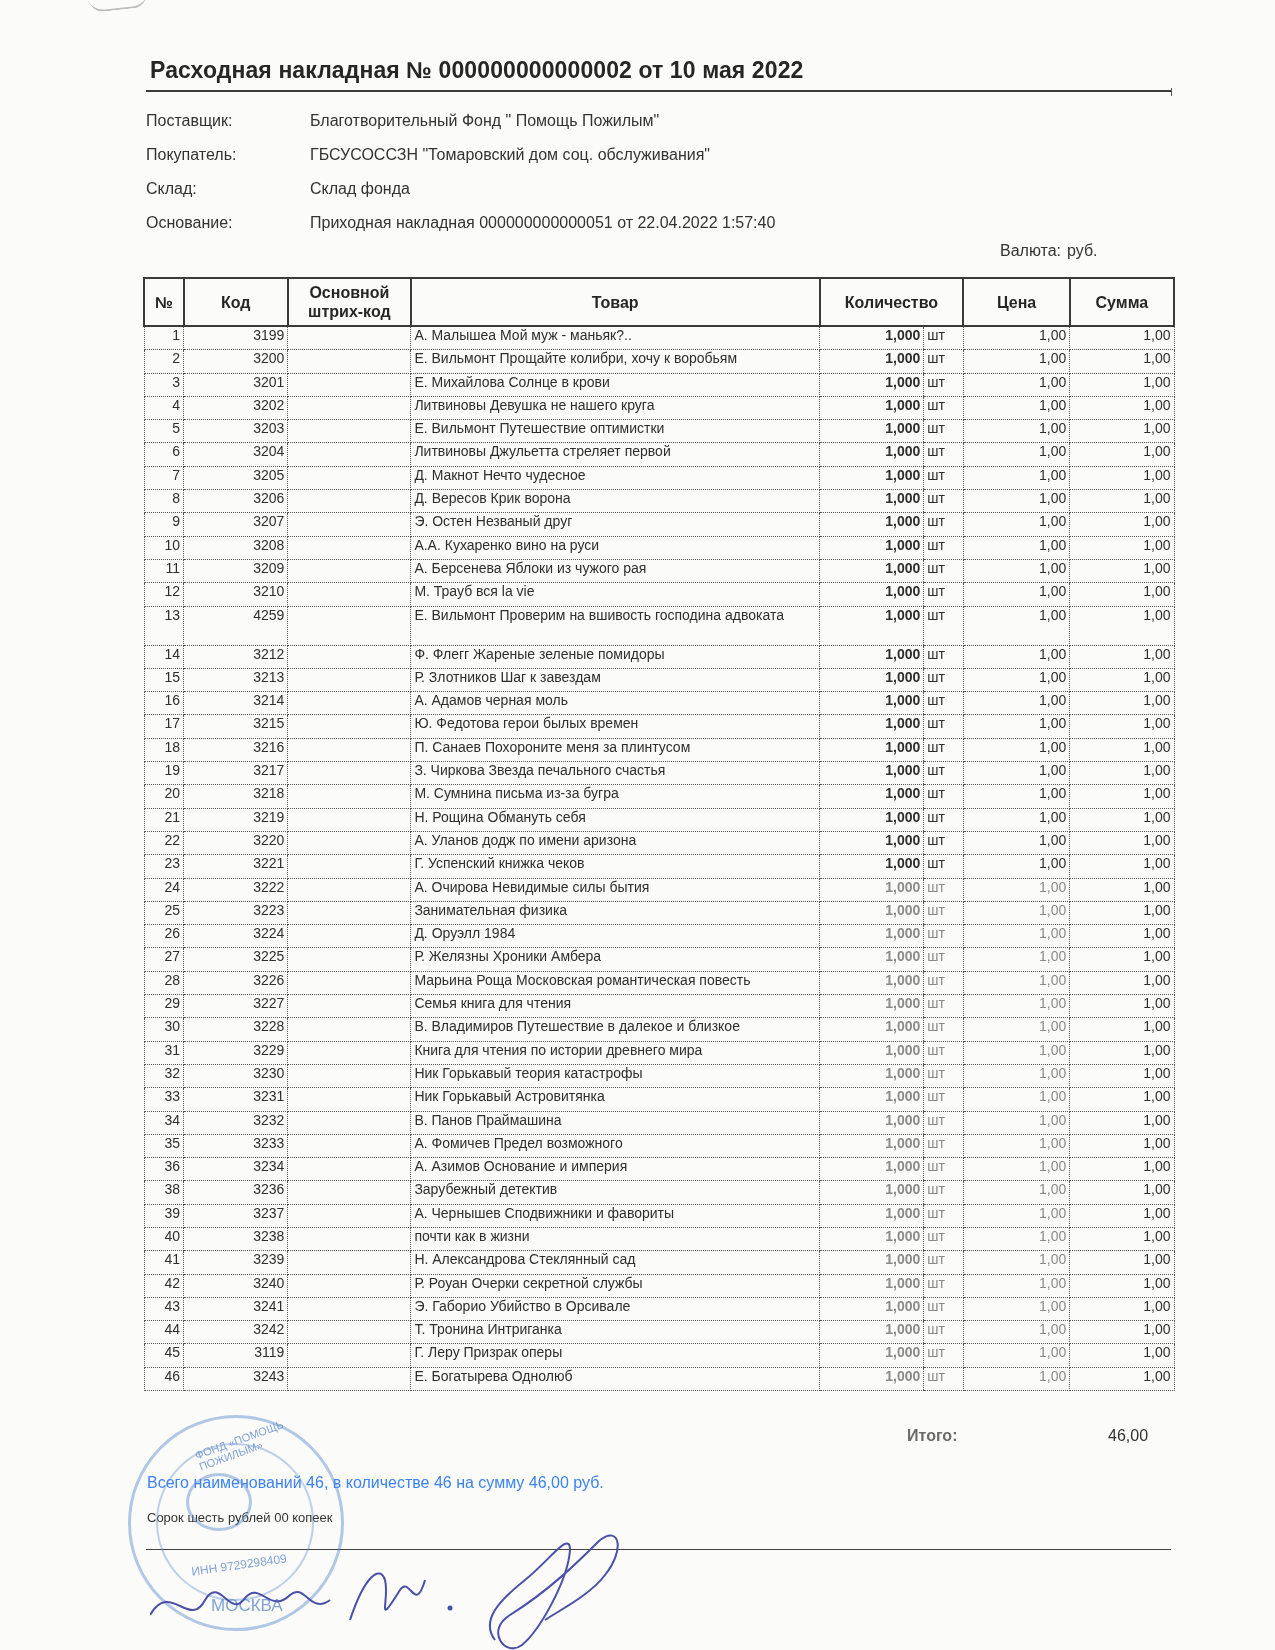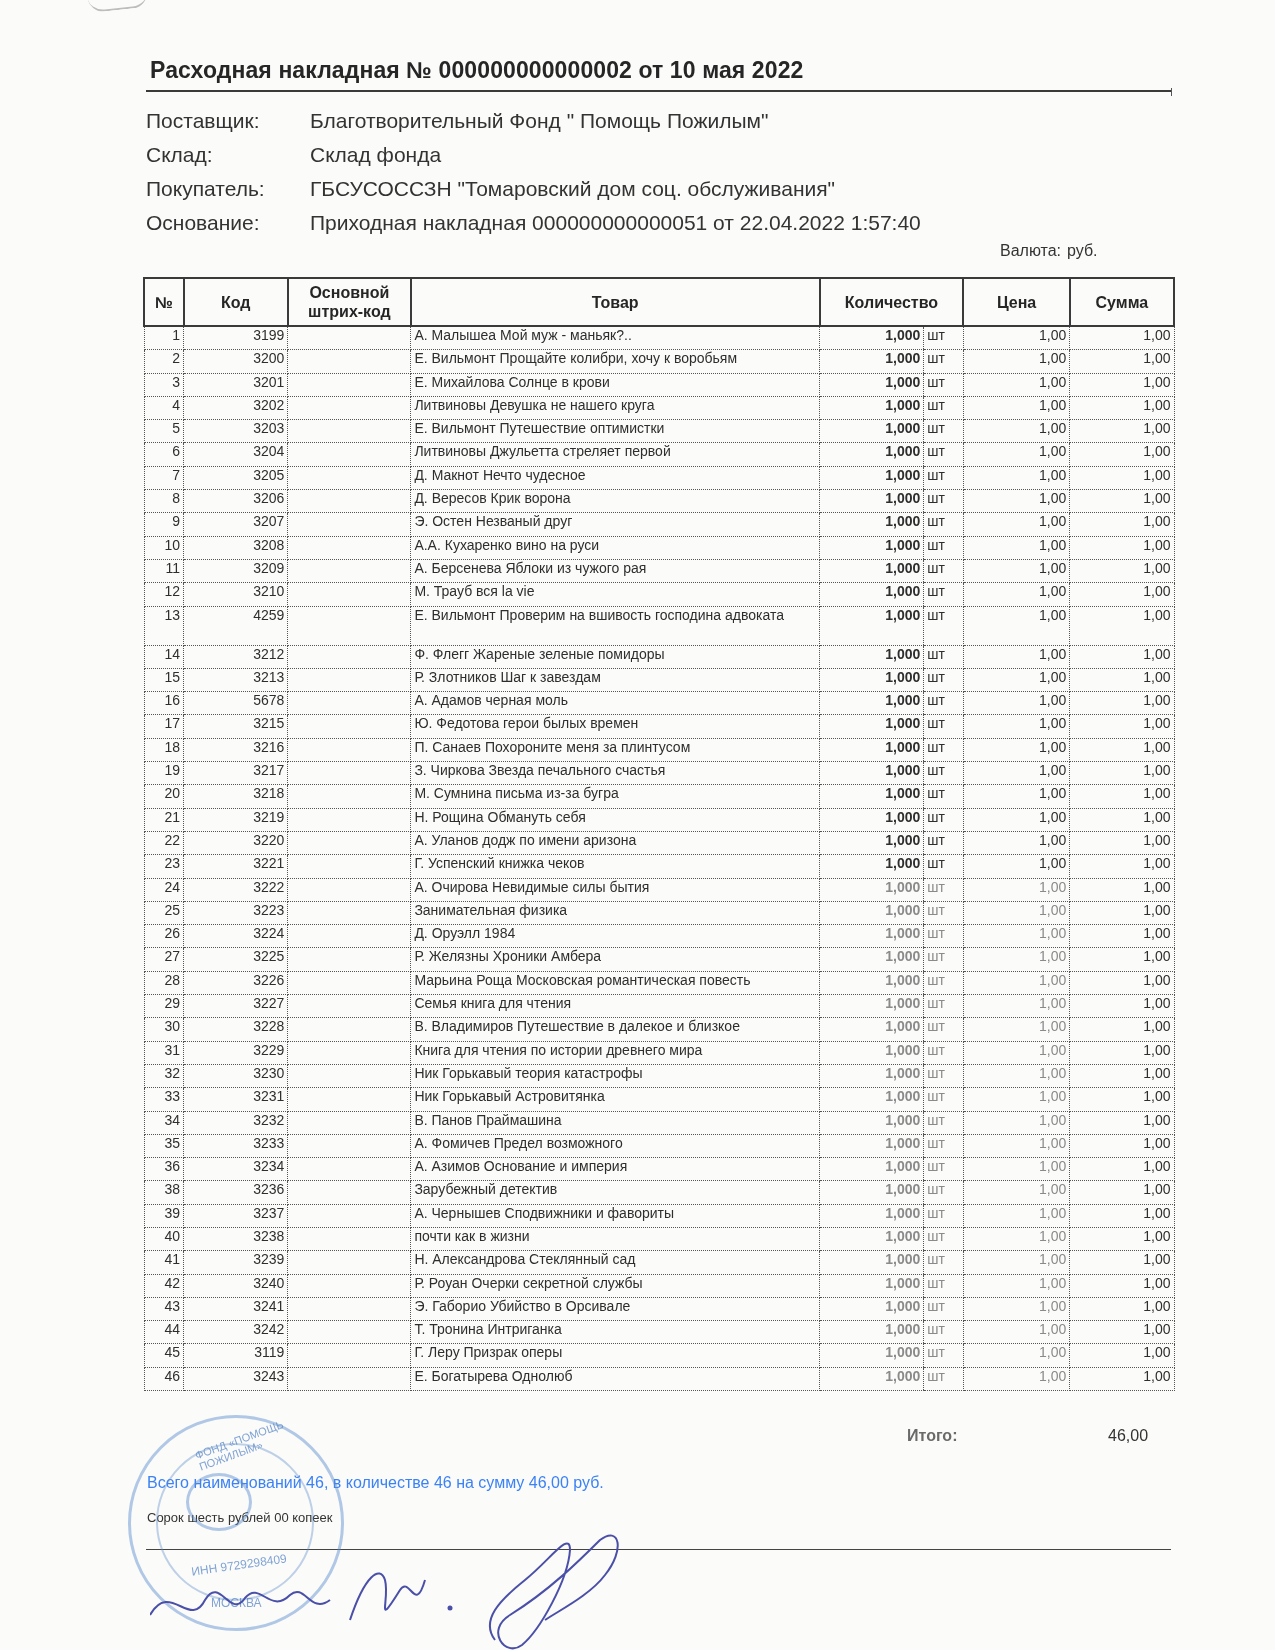--- a/index.html
+++ b/index.html
@@ -16,21 +16,21 @@
     .title {
       position: absolute; left: 150px; top: 57px; margin: 0;
       font-size: 23px; font-weight: bold; color: #262626; letter-spacing: 0.1px;
     }
     .title-rule {
       position: absolute; left: 146px; top: 90px; width: 1025px; height: 0;
       border-top: 2px solid #3a3a3a;
     }
     .title-rule-tick { position: absolute; left: 1171px; top: 88px; width: 1px; height: 8px; background: #555; }
     .meta { position: absolute; left: 146px; top: 104px; width: 1000px; }
-    .meta-row { display: flex; height: 34px; align-items: center; font-size: 21px; color: #333; }
+    .meta-row { display: flex; height: 34px; align-items: center; font-size: 16px; color: #333; }
     .meta-label { width: 164px; }
     .meta-value { flex: 1; }
     .currency {
       position: absolute; left: 1000px; top: 242px; font-size: 16px; color: #333;
     }
     .currency .cur-val { margin-left: 6px; }
     table.goods {
       position: absolute; left: 143px; top: 277px;
       border-collapse: collapse; table-layout: fixed; width: 1032px;
       font-size: 14px; color: #2e2e2e;
@@ -60,46 +60,46 @@
     }
     .stamp-inner {
       position: absolute; left: 25px; top: 25px; width: 154px; height: 154px; border-radius: 50%;
       border: 2px solid rgba(90,140,205,0.45);
     }
     .stamp-logo {
       position: absolute; left: 55px; top: 55px; width: 60px; height: 52px; border-radius: 50%;
       border: 3px solid rgba(90,140,205,0.55);
     }
     .stamp-inn { position: absolute; left: 60px; top: 140px; font-size: 12px; color: rgba(70,120,195,0.8); transform: rotate(-8deg); }
-    .stamp-city { position: absolute; left: 80px; top: 178px; font-size: 12px; color: rgba(70,120,195,0.8); }
+    .stamp-city { position: absolute; left: 80px; top: 178px; font-size: 17px; color: rgba(70,120,195,0.8); }
     .stamp-ring-text { position: absolute; left: 62px; top: 6px; font-size: 11px; color: rgba(70,120,195,0.8); transform: rotate(-20deg); }
     .signature { position: absolute; left: 150px; top: 1520px; width: 560px; height: 130px; }
   </style>
 </head>
 <body>
 
 <div class="page">
   <div class="scan-mark"></div>
 
   <h1 class="title">Расходная накладная № 000000000000002 от 10 мая 2022</h1>
   <div class="title-rule"></div>
   <div class="title-rule-tick"></div>
 
   <div class="meta">
     <div class="meta-row">
       <span class="meta-label">Поставщик:</span>
       <span class="meta-value">Благотворительный Фонд " Помощь Пожилым"</span>
     </div>
     <div class="meta-row">
+      <span class="meta-label">Покупатель:</span>
+      <span class="meta-value">ГБСУСОССЗН "Томаровский дом соц. обслуживания"</span>
+    </div>
+    <div class="meta-row">
       <span class="meta-label">Склад:</span>
       <span class="meta-value">Склад фонда</span>
-    </div>
-    <div class="meta-row">
-      <span class="meta-label">Покупатель:</span>
-      <span class="meta-value">ГБСУСОССЗН "Томаровский дом соц. обслуживания"</span>
     </div>
     <div class="meta-row">
       <span class="meta-label">Основание:</span>
       <span class="meta-value">Приходная накладная 000000000000051 от 22.04.2022 1:57:40</span>
     </div>
   </div>
 
   <div class="currency">
     <span>Валюта:</span><span class="cur-val">руб.</span>
   </div>
@@ -272,21 +272,21 @@
           <td class="code">3213</td>
           <td class="barcode"></td>
           <td class="name">Р. Злотников Шаг к завездам</td>
           <td class="qty">1,000</td>
           <td class="unit">шт</td>
           <td class="price">1,00</td>
           <td class="sum">1,00</td>
         </tr>
         <tr>
           <td class="num">16</td>
-          <td class="code">5678</td>
+          <td class="code">3214</td>
           <td class="barcode"></td>
           <td class="name">А. Адамов черная моль</td>
           <td class="qty">1,000</td>
           <td class="unit">шт</td>
           <td class="price">1,00</td>
           <td class="sum">1,00</td>
         </tr>
         <tr>
           <td class="num">17</td>
           <td class="code">3215</td>

